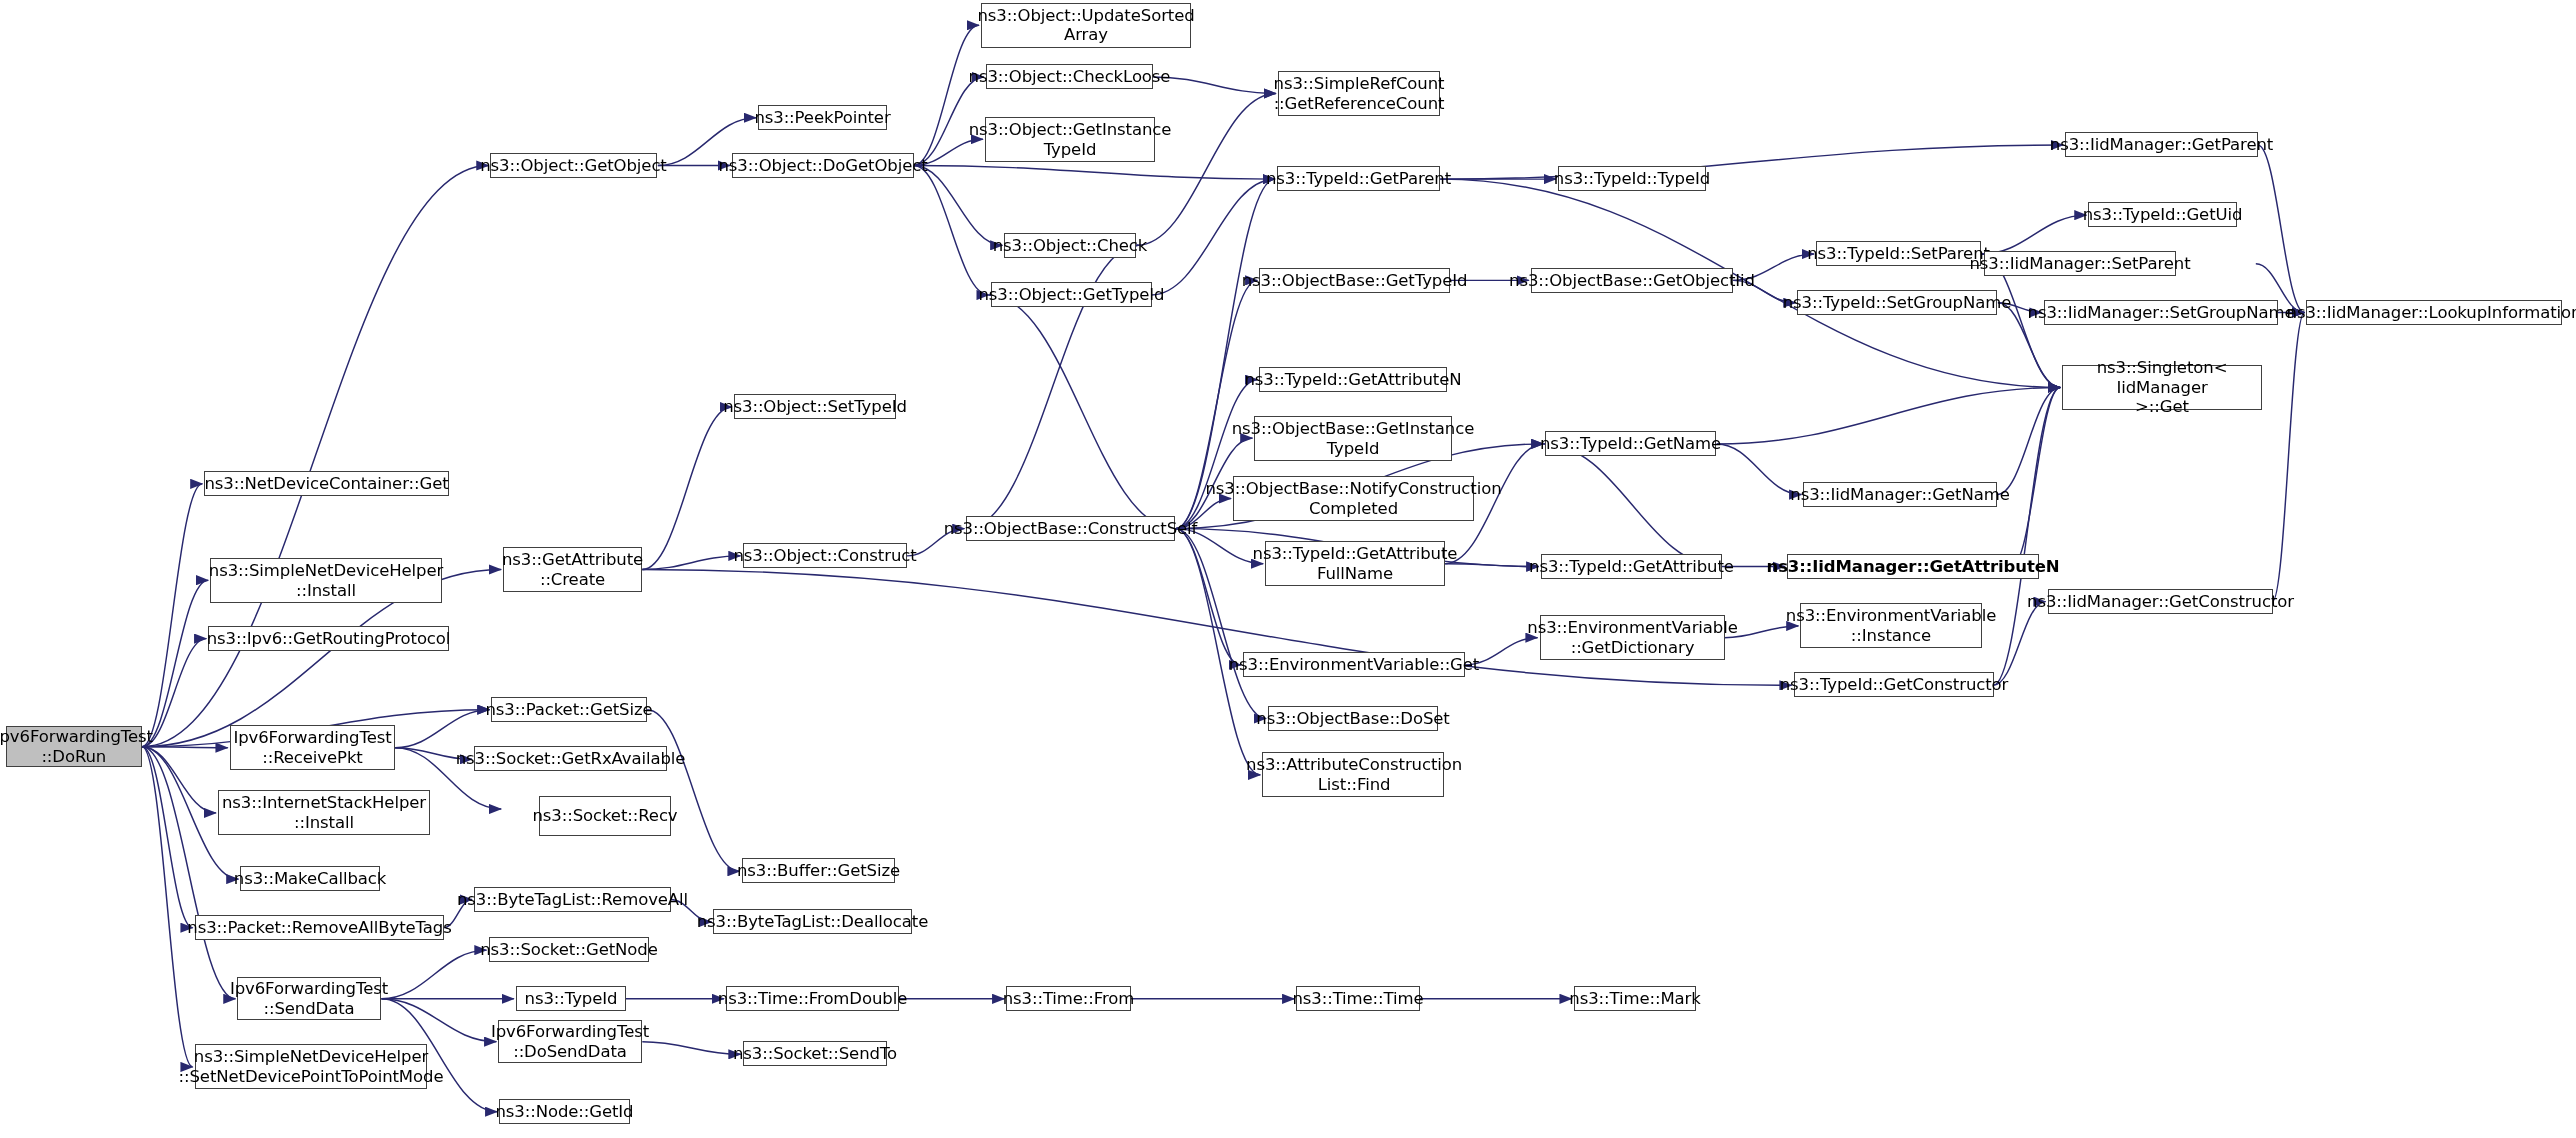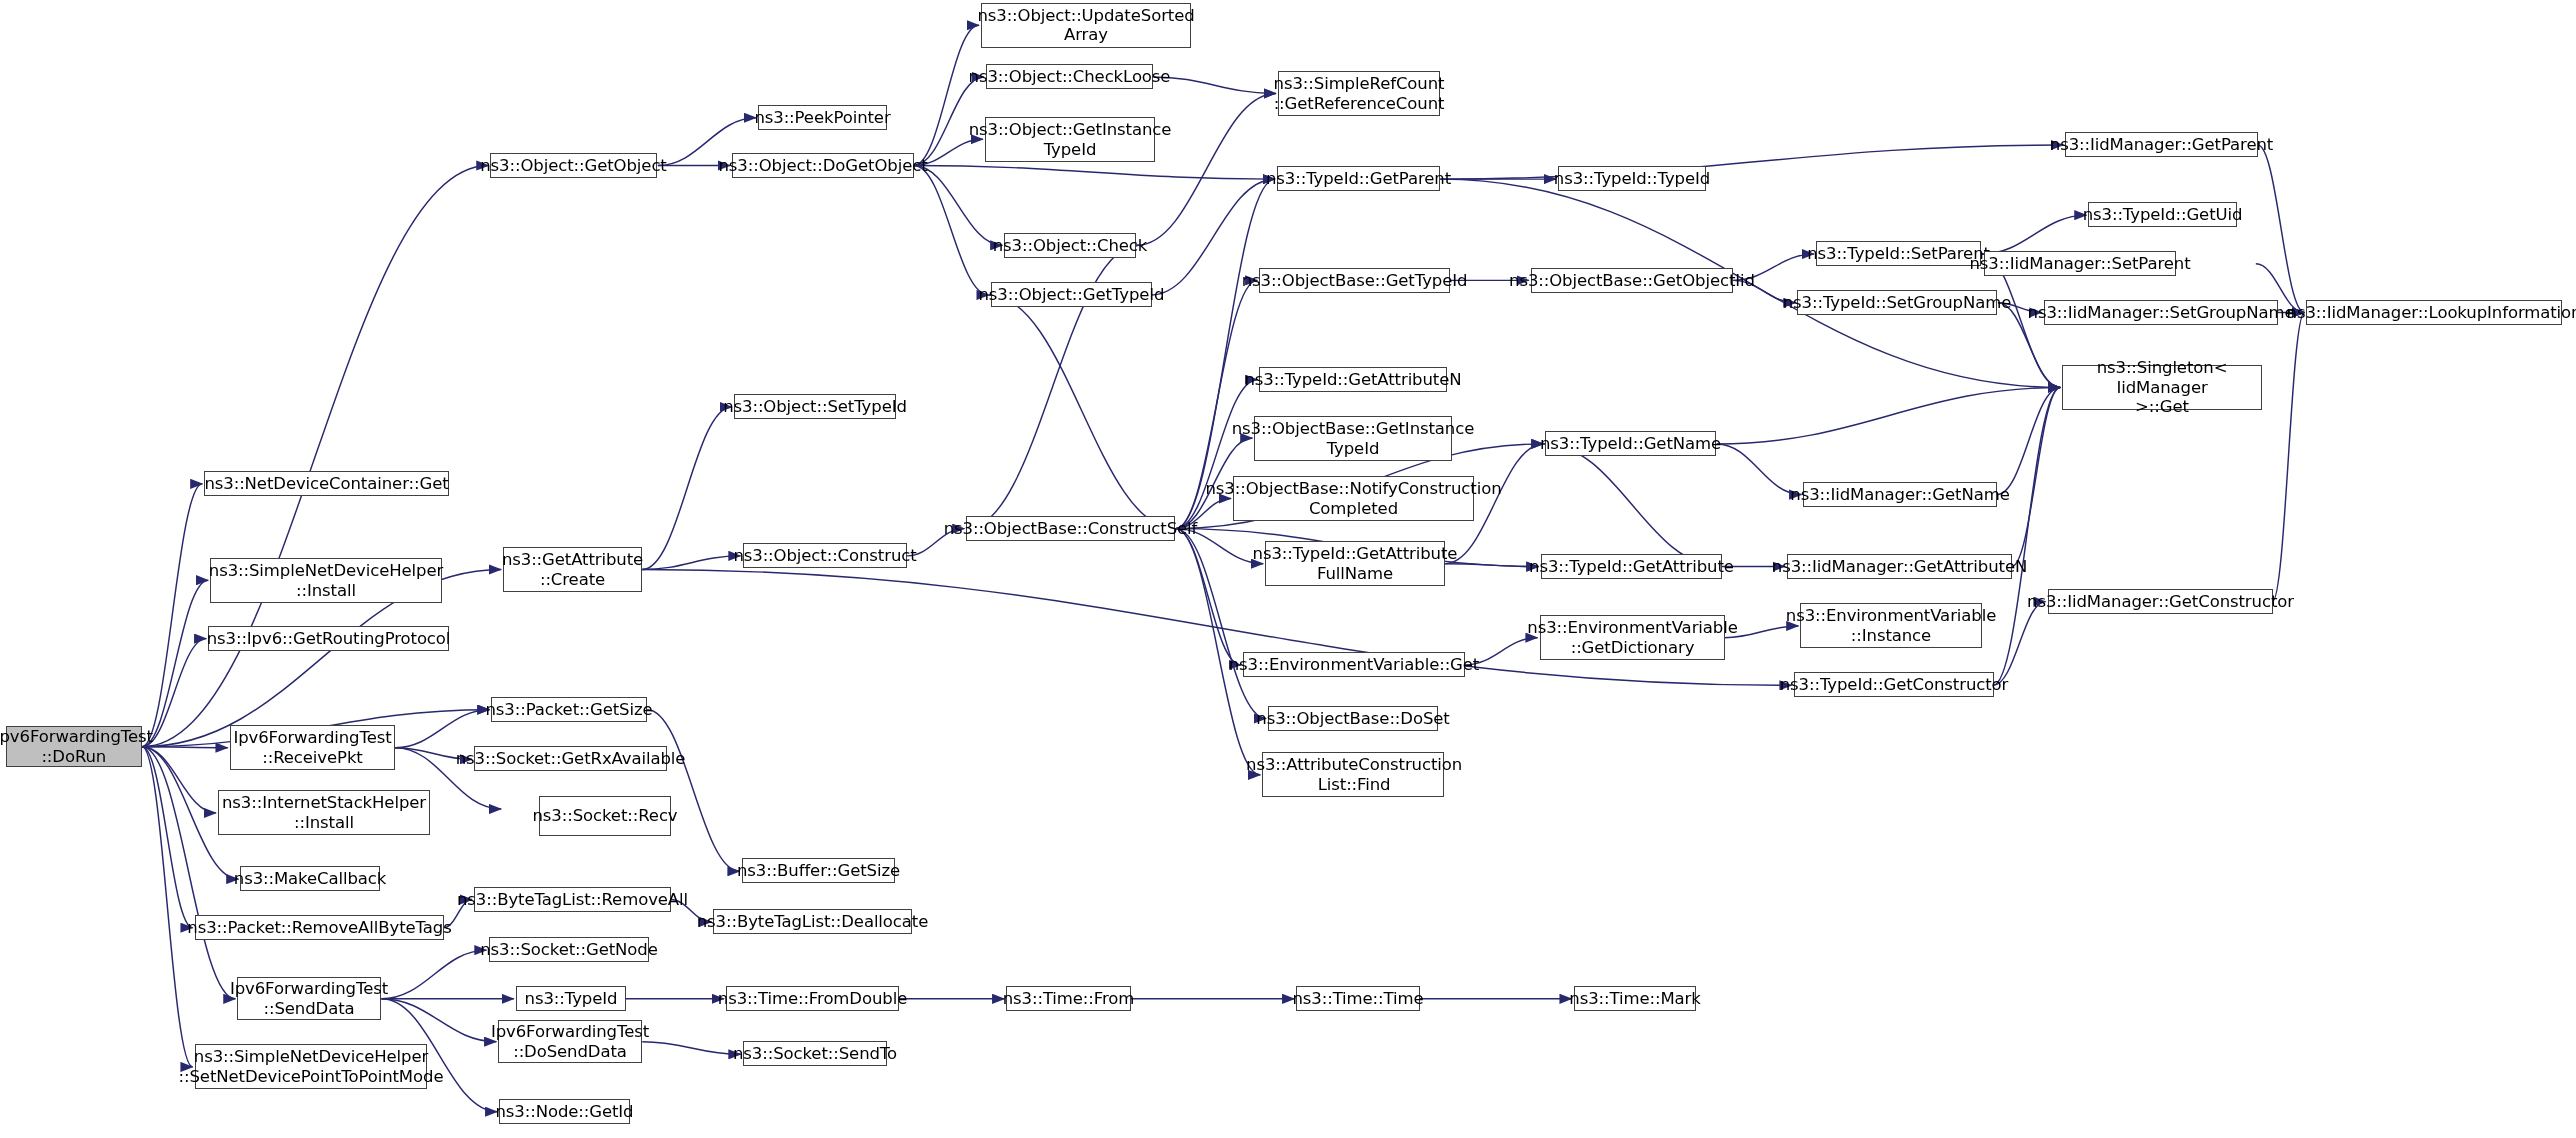--- a/index.html
+++ b/index.html
@@ -208,21 +208,21 @@
 Completed</div>
       <div class="node" style="left: 1265px; top: 541px; width: 180px; height: 45px;">ns3::TypeId::GetAttribute
 FullName</div>
       <div class="node" style="left: 1243px; top: 652px; width: 222px; height: 25px;">ns3::EnvironmentVariable::Get</div>
       <div class="node" style="left: 1268px; top: 706px; width: 170px; height: 25px;">ns3::ObjectBase::DoSet</div>
       <div class="node" style="left: 1262px; top: 752px; width: 182px; height: 45px; padding-left: 8px;">ns3::AttributeConstruction
 List::Find</div>
       <div class="node" style="left: 1545px; top: 431px; width: 171px; height: 25px;">ns3::TypeId::GetName</div>
       <div class="node" style="left: 1803px; top: 482px; width: 194px; height: 25px;">ns3::IidManager::GetName</div>
       <div class="node" style="left: 1541px; top: 554px; width: 181px; height: 25px;">ns3::TypeId::GetAttribute</div>
-      <div class="node" style="left: 1787px; top: 554px; width: 225px; height: 25px;">ns3::IidManager::GetAttributeN</div>
+      <div class="node" style="left: 1787px; top: 554px; width: 252px; height: 25px; font-weight: bold;">ns3::IidManager::GetAttributeN</div>
       <div class="node" style="left: 1540px; top: 615px; width: 185px; height: 45px;">ns3::EnvironmentVariable
 ::GetDictionary</div>
       <div class="node" style="left: 1800px; top: 603px; width: 182px; height: 45px;">ns3::EnvironmentVariable
 ::Instance</div>
       <div class="node" style="left: 1794px; top: 672px; width: 200px; height: 25px;">ns3::TypeId::GetConstructor</div>
       <div class="node" style="left: 2062px; top: 365px; width: 200px; height: 45px;">ns3::Singleton&lt; IidManager
 &gt;::Get</div>
       <div class="node" style="left: 2048px; top: 589px; width: 225px; height: 25px;">ns3::IidManager::GetConstructor</div>
     </div>
 </div>

